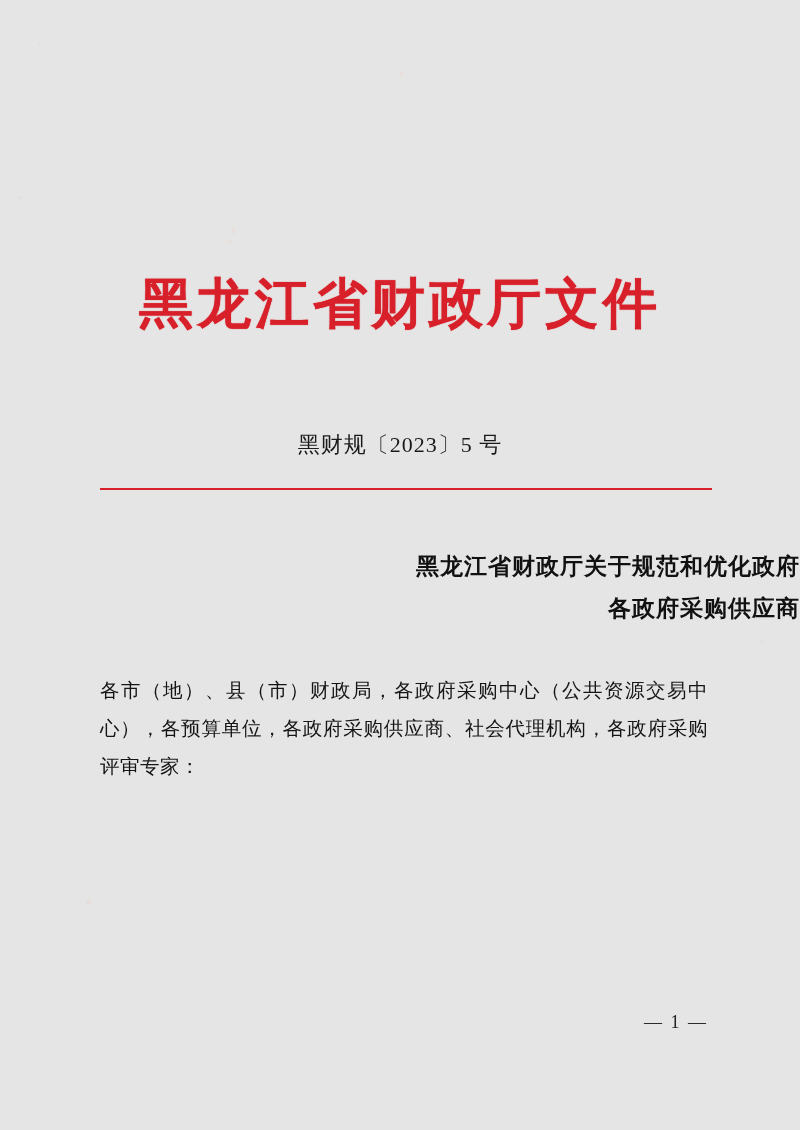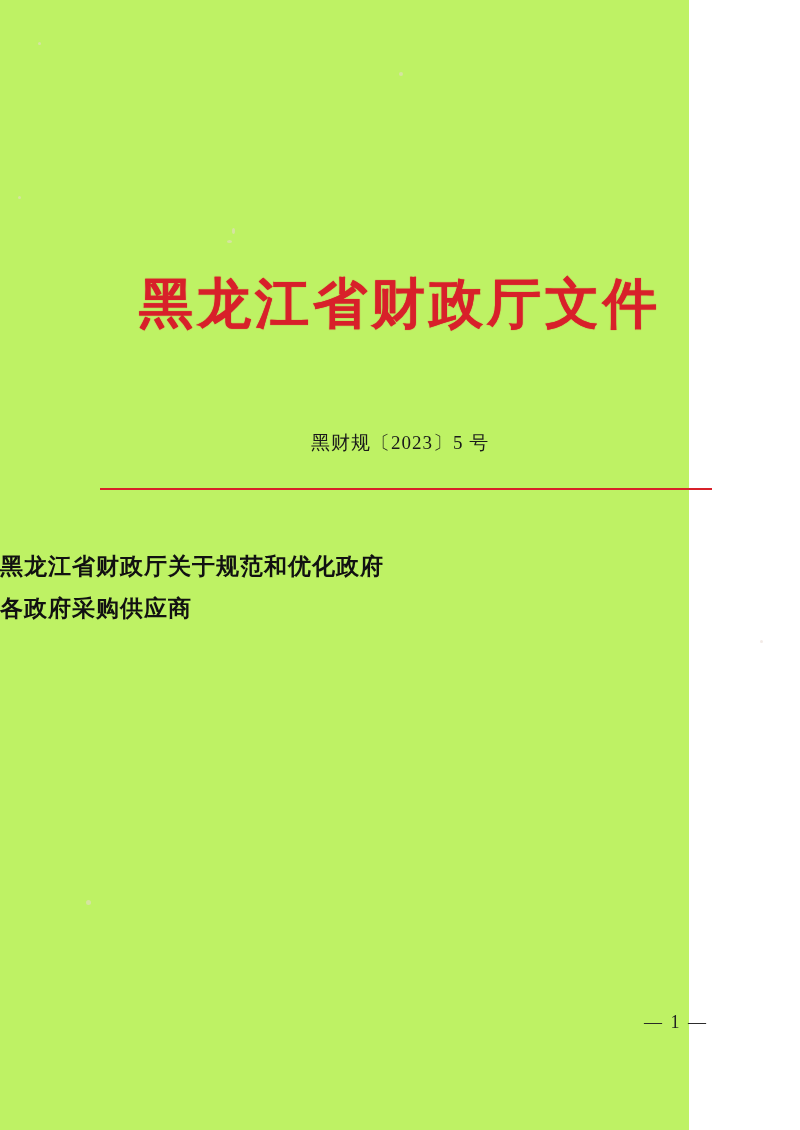--- a/index.html
+++ b/index.html
@@ -11,23 +11,23 @@
     width: 800px;
     height: 1130px;
     font-family: "Liberation Serif", "DejaVu Serif", serif;
     color: #1a1a1a;
     position: relative;
     overflow: hidden;
   }
 
   .page {
     position: relative;
-    width: 689px;
+    width: 800px;
     height: 1130px;
-    background: #bef264;
+    background: #e5e5e5;
     box-sizing: border-box;
     padding-left: 24px;
   }
 
   
   .speck {
     position: absolute;
     background: #e8d9d2;
     border-radius: 50%;
     opacity: .55;
@@ -47,40 +47,40 @@
     text-shadow: 0 0 1px #d8202a;
     white-space: nowrap;
   }
 
   .doc-number {
     position: absolute;
     top: 430px;
     left: 0;
     width: 800px;
     text-align: center;
-    font-size: 19px;
+    font-size: 22px;
     letter-spacing: 1px;
     color: #1a1a1a;
   }
 
   .red-rule {
     position: absolute;
     top: 488px;
     left: 100px;
     width: 612px;
     height: 2px;
     background: #d8202a;
   }
 
   .subject {
     position: absolute;
     top: 546px;
     left: 0;
     width: 800px;
-    text-align: left;
+    text-align: right;
     font-size: 23px;
     font-weight: bold;
     line-height: 42px;
     letter-spacing: 1px;
     color: #111;
   }
   .subject .line { display: block; }
 
   .body-text {
     position: absolute;
@@ -131,17 +131,18 @@
   <div class="doc-number">黑财规〔2023〕5 号</div>
 
   <div class="red-rule"></div>
 
   <div class="subject">
     <span class="line">黑龙江省财政厅关于规范和优化政府</span>
     <span class="line">各政府采购供应商</span>
   </div>
 
   <div class="body-text">
+    <p>各市（地）、县（市）财政局，各政府采购中心（公共资源交易中心），各预算单位，各政府采购供应商、社会代理机构，各政府采购评审专家：</p>
   </div>
 
   <div class="page-number">— 1 —</div>
 
 </div>
 
 </body></html>

